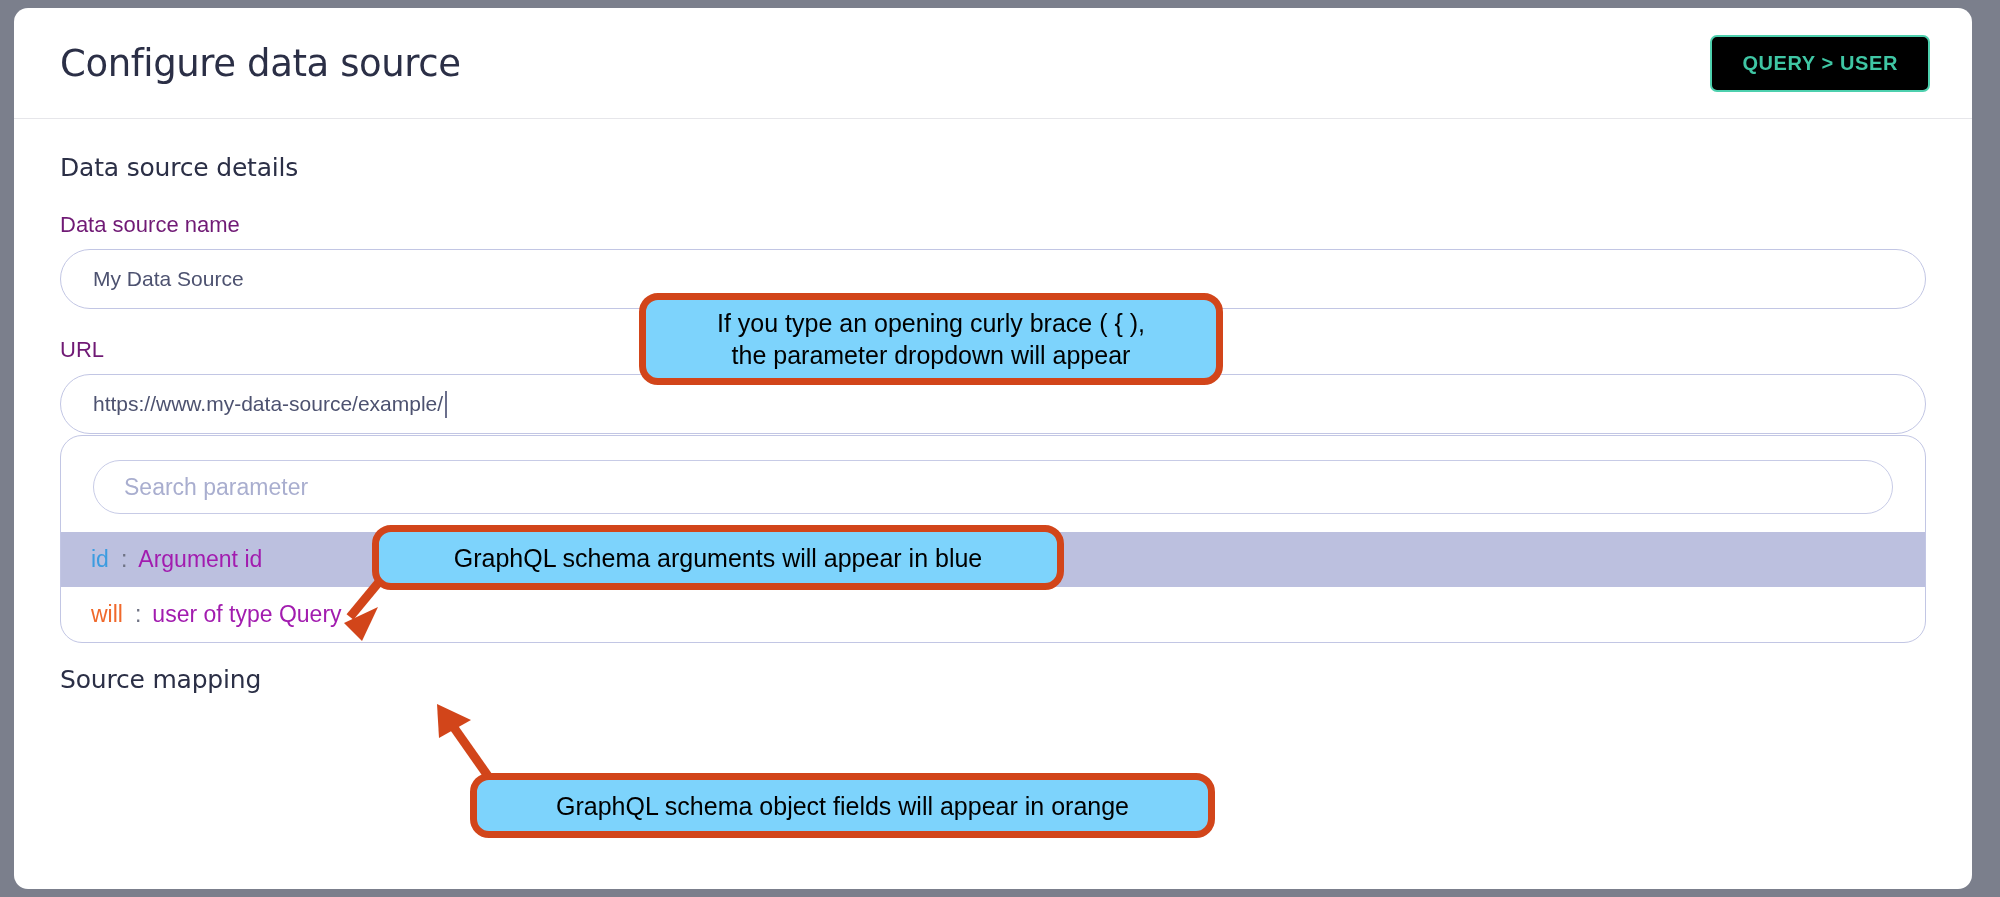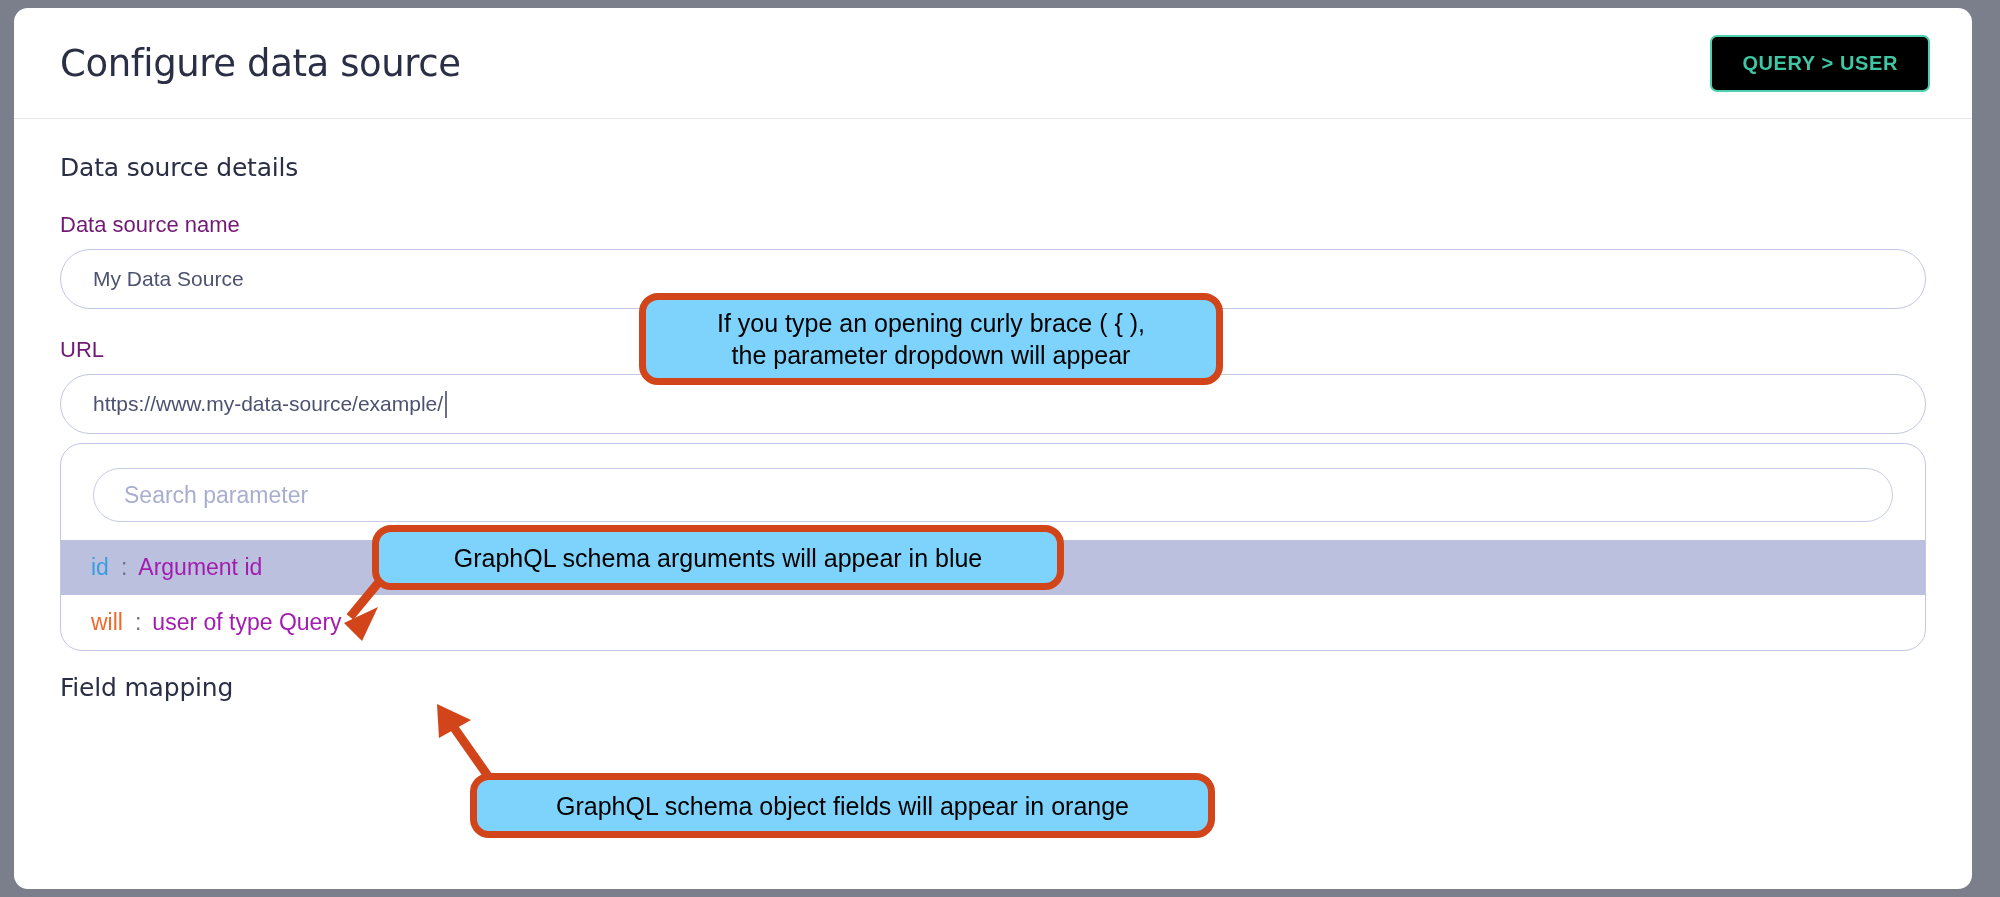--- a/index.html
+++ b/index.html
@@ -71,21 +71,21 @@
     border: 1.5px solid #c2c6e4;
     border-radius: 30px;
     background: #fff;
     display: flex;
     align-items: center;
     padding: 0 32px;
     font-size: 21px;
     color: #4d5270;
     margin-bottom: 28px;
   }
-  .url-input { margin-bottom: 9px; position: relative; }
+  .url-input { margin-bottom: 1px; position: relative; }
   .caret {
     display: inline-block;
     width: 2px; height: 27px;
     background: #6b6f8c;
     margin-left: 2px;
   }
 
   
   .param-panel {
     width: 1866px;
@@ -209,21 +209,21 @@
           <span class="param-desc">Argument id</span>
         </div>
 
         <div class="param-row">
           <span class="param-key orange">will</span>
           <span class="param-colon">:</span>
           <span class="param-desc">user of type Query</span>
         </div>
       </div>
 
-      <div class="field-mapping-heading">Field mapping</div>
+      <div class="field-mapping-heading">Source mapping</div>
 
 
     </div>
   </div>
 
   <div class="anno-layer">
 
     <svg class="anno-arrow" style="left:575px; top:300px;" width="130" height="130" viewBox="0 0 130 130">
       <path d="M130 5 L88 5 L88 5" stroke="#d2451a" stroke-width="0" fill="none"></path>
       <path d="M120 12 L78 56" stroke="#d2451a" stroke-width="9" fill="none"></path>

